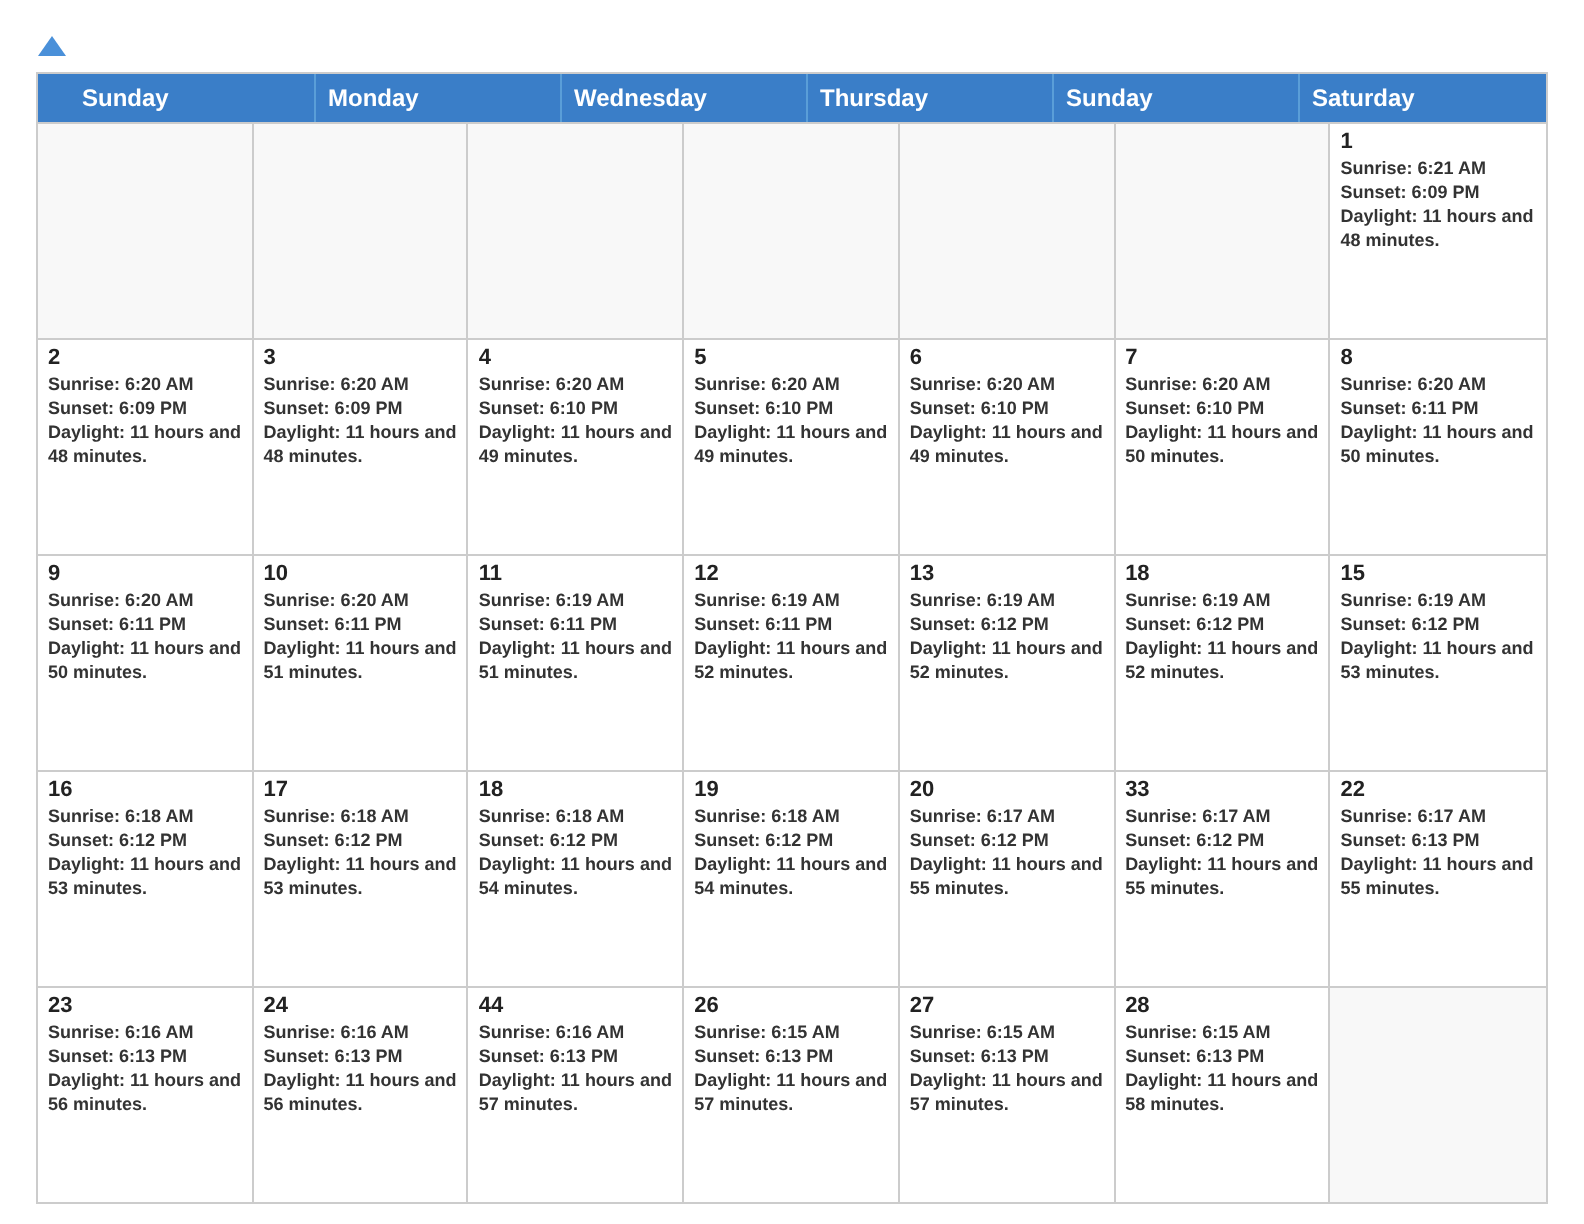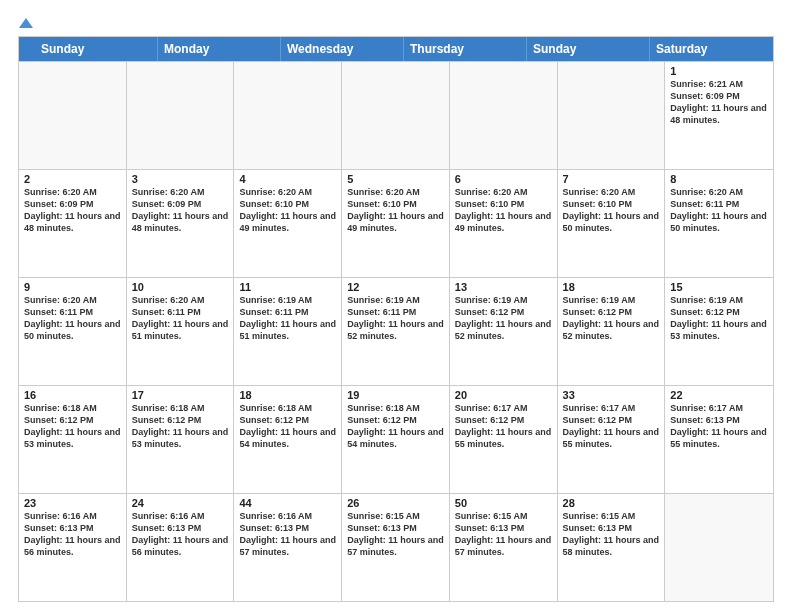--- a/index.html
+++ b/index.html
@@ -315,21 +315,21 @@
 Sunset: 6:13 PM
 Daylight: 11 hours and 57 minutes.</div>
           </div>
           <div class="cal-cell">
             <div class="day-num">26</div>
             <div class="day-info" style="white-space: pre-line;">Sunrise: 6:15 AM
 Sunset: 6:13 PM
 Daylight: 11 hours and 57 minutes.</div>
           </div>
           <div class="cal-cell">
-            <div class="day-num">50</div>
+            <div class="day-num">27</div>
             <div class="day-info" style="white-space: pre-line;">Sunrise: 6:15 AM
 Sunset: 6:13 PM
 Daylight: 11 hours and 57 minutes.</div>
           </div>
           <div class="cal-cell">
             <div class="day-num">28</div>
             <div class="day-info" style="white-space: pre-line;">Sunrise: 6:15 AM
 Sunset: 6:13 PM
 Daylight: 11 hours and 58 minutes.</div>
           </div>

